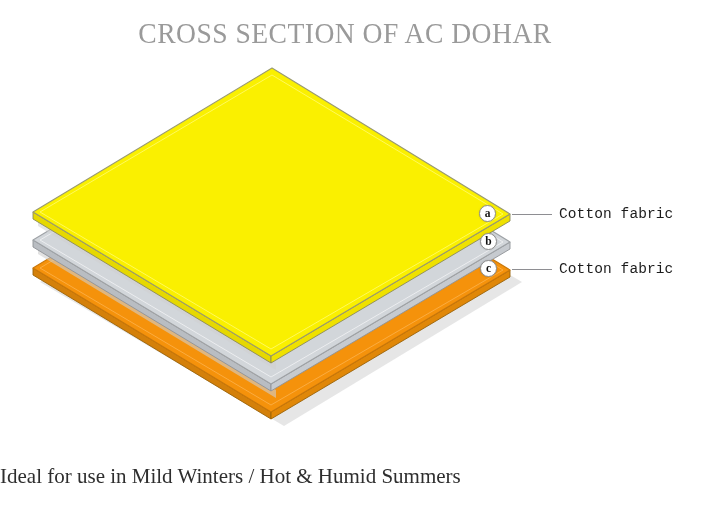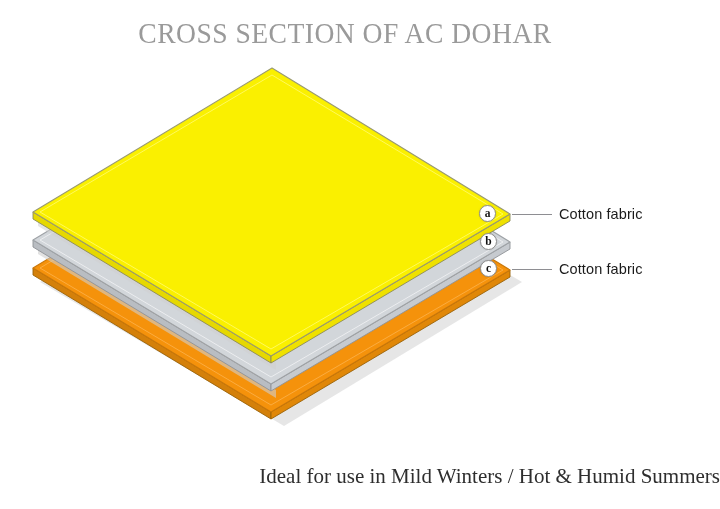--- a/index.html
+++ b/index.html
@@ -38,21 +38,21 @@
     transform: scaleX(0.92);
     transform-origin: 50% 50%;
   }
 
   
   #caption {
     position: absolute;
     left: 0;
     top: 464px;
     width: 720px;
-    text-align: right;
+    text-align: left;
     font-family: "Liberation Serif", "DejaVu Serif", serif;
     font-size: 21px;
     color: #2e2e2e;
     white-space: nowrap;
   }
 
   
   #diagram {
     position: absolute;
     left: 0;
@@ -69,21 +69,21 @@
     align-items: center;
     left: 512px;
   }
   .leader {
     width: 40px;
     height: 0;
     border-top: 1.4px solid #8e8e92;
     margin-right: 7px;
   }
   .legend-label {
-    font-family: Liberation Sans, sans-serif;
+    font-family: Liberation Mono, monospace;
     font-size: 14.5px;
     color: #1b1b1b;
     white-space: nowrap;
     letter-spacing: 0.1px;
   }
 
   
   .badge {
     position: absolute;
     width: 17px;

